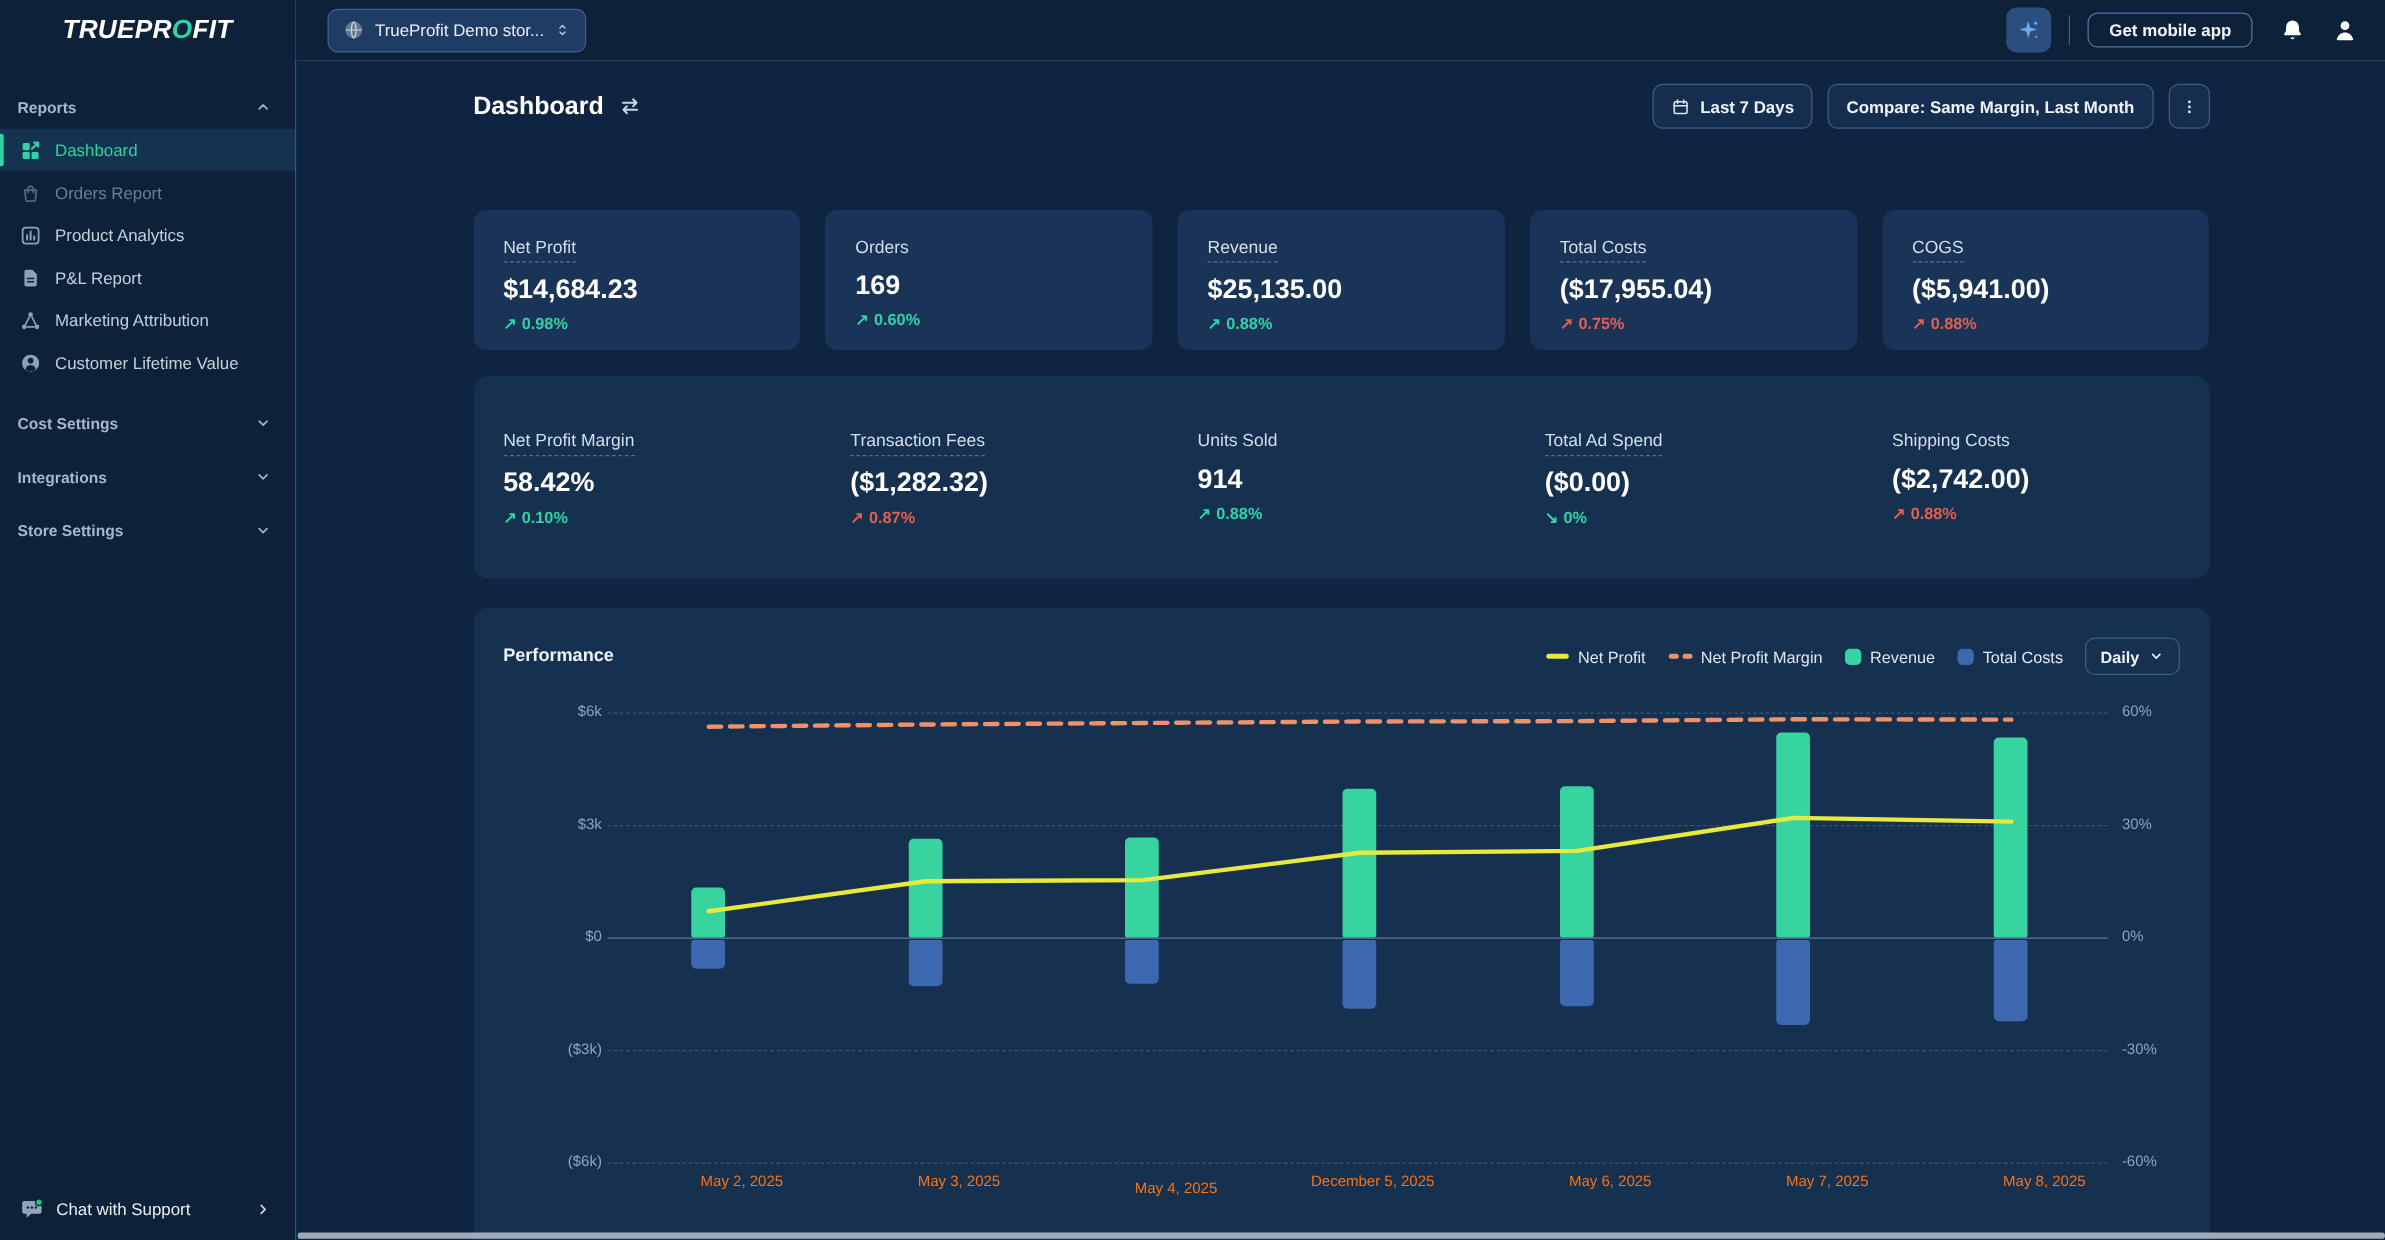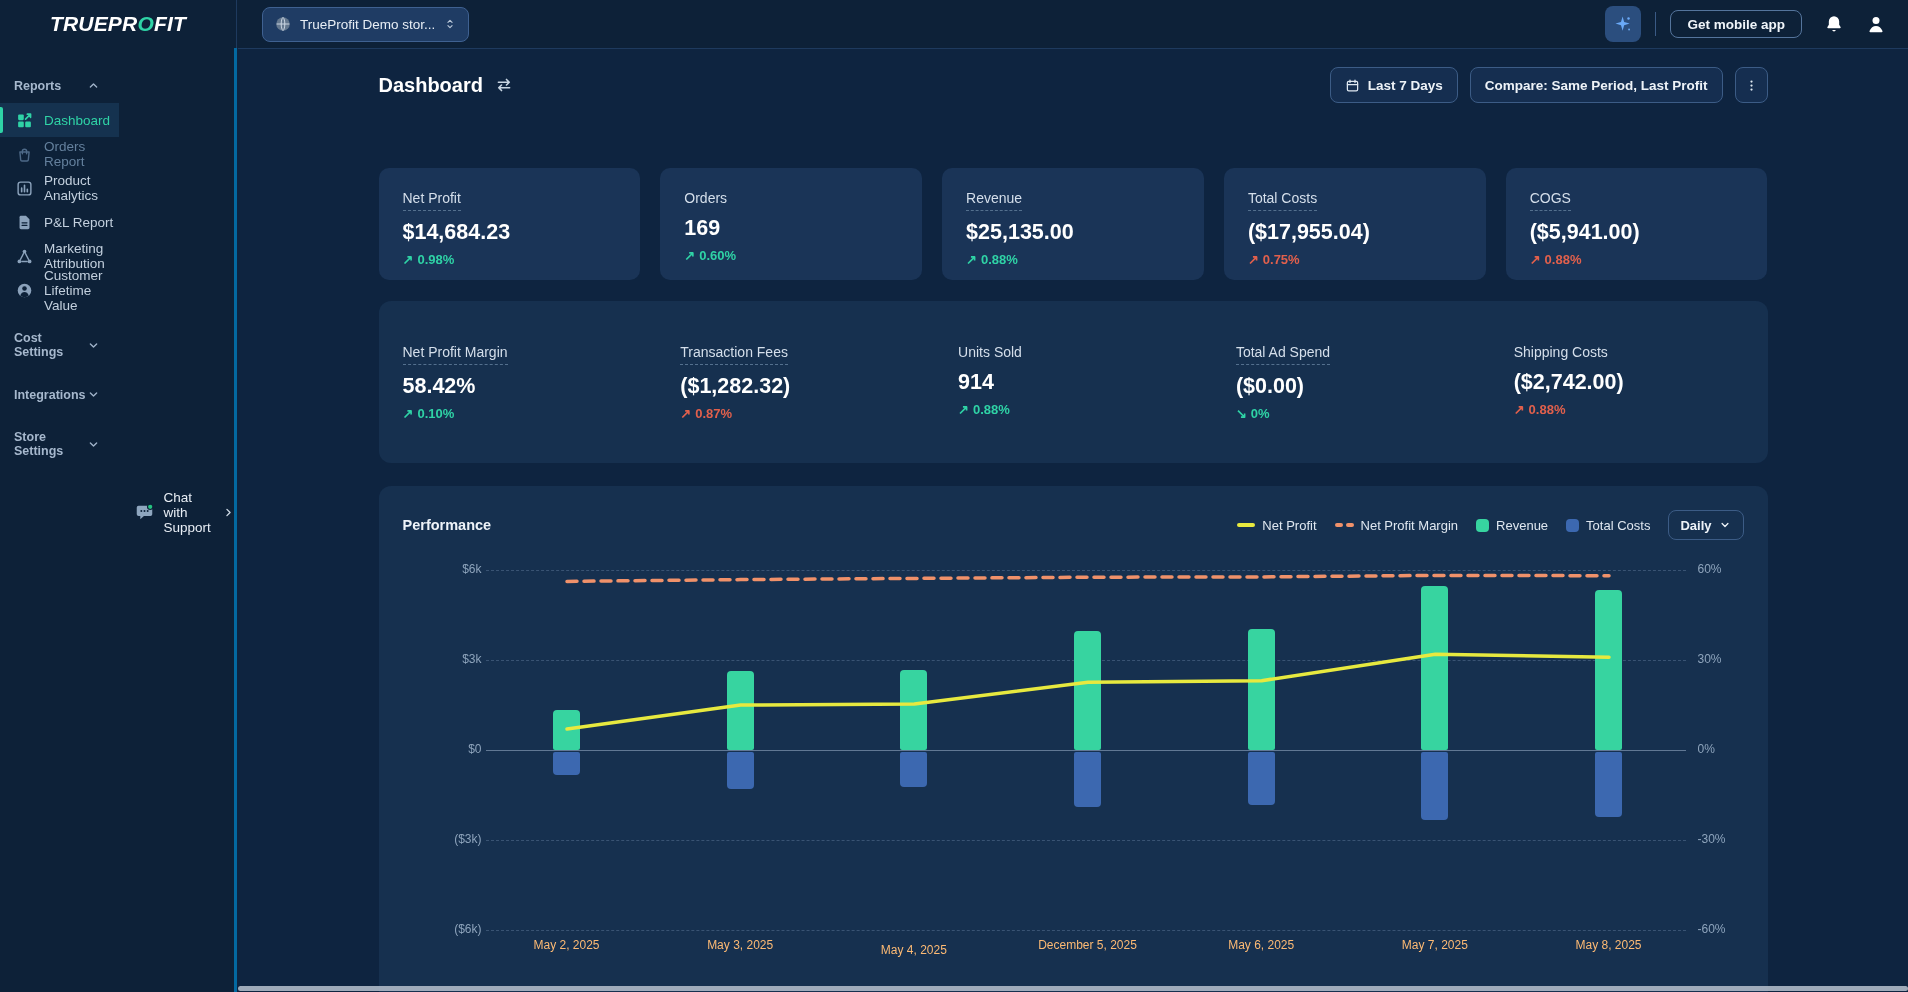--- a/index.html
+++ b/index.html
@@ -17,21 +17,21 @@
   .store-btn .icon { width:18px; height:18px; }
   .store-btn .ud { width:14px; height:14px; color:#b9c7d8; }
   .topbar-right { margin-left:auto; display:flex; align-items:center; padding-right:22px; }
   .ai-btn { width:36px; height:36px; border-radius:8px; background:#2b4e7e; display:flex; align-items:center; justify-content:center; cursor:pointer; }
   .ai-btn .icon { width:20px; height:20px; }
   .tb-divider { width:1px; height:24px; background:#3a5a85; margin:0 14px; }
   .mobile-btn { height:28px; padding:0 16px; border:1px solid #54749c; border-radius:8px; background:transparent; color:#f0f5fa; font-size:13.5px; font-weight:600; display:flex; align-items:center; cursor:pointer; font-family:inherit; }
   .tb-icon { width:20px; height:20px; color:#fff; margin-left:22px; cursor:pointer; }
 
   
-  .sidebar { position:absolute; top:48px; left:0; bottom:0; width:237px; background:#0d2138; border-right:3px solid #0369a1; display:flex; z-index:5; }
+  .sidebar { position:absolute; top:48px; left:0; bottom:0; width:237px; background:#0d2138; border-right:1px solid #0369a1; display:flex; flex-direction:column; z-index:5; }
   .nav { flex:1; padding-top:22px; }
   .section-header { display:flex; align-items:center; justify-content:space-between; padding:8px 18px 8px 14px; color:#a6b8cd; font-size:12.5px; font-weight:700; cursor:pointer; }
   .section-header.collapsed { padding-top:14px; padding-bottom:14px; }
   .section-header .icon { width:15px; height:15px; color:#9fb2c8; }
   .section-items { margin:2px 0 10px; }
   .item { display:flex; align-items:center; gap:11px; height:34px; padding-left:16px; color:#c3d0de; font-size:13.5px; position:relative; cursor:pointer; }
   .item .nav-icon { width:17px; height:17px; color:#8ba2bb; }
   .item.active { background:#15324f; color:#2fd3a6; }
   .item.active::before { content:''; position:absolute; left:0; top:4px; bottom:4px; width:3px; background:#2fd3a6; border-radius:0 2px 2px 0; }
   .item.active .nav-icon { color:#2fd3a6; }
@@ -75,21 +75,21 @@
   .sw-dash { display:flex; gap:3px; }
   .sw-dash i { width:8px; height:4px; border-radius:2px; display:block; }
   .sw-square { width:13px; height:13px; border-radius:4px; }
   .daily-btn { margin-left:18px; height:30px; display:flex; align-items:center; gap:6px; padding:0 11px; background:transparent; border:1px solid #3c5c86; border-radius:8px; color:#eef3f8; font-size:13px; font-weight:600; cursor:pointer; font-family:inherit; }
   .daily-btn .icon { width:14px; height:14px; }
   #chart { position:absolute; left:0; top:0; width:100%; height:100%; z-index:1; }
   .gridline { position:absolute; height:0; border-top:1px dashed rgba(130,155,188,.33); }
   .gridline.zero { border-top:1px solid rgba(160,180,205,.55); }
   .axis-label { position:absolute; font-size:12px; color:#8ea4bc; }
   .axis-label.left { left:16px; text-align:right; }
-  .xlabel { position:absolute; width:120px; text-align:center; font-size:12px; color:#fdba74; }
+  .xlabel { position:absolute; width:120px; text-align:right; font-size:12px; color:#f97316; }
   .bar { position:absolute; }
 
   .hscrollbar { position:absolute; left:0; right:0; bottom:1px; height:5px; background:#aeb9c6; border-radius:3px; opacity:.9; }
 </style>
 </head>
 <body>
 
 <header class="topbar">
   <div class="topbar-left">
     <div class="logo"><span>TRUEPR</span><span class="accent">O</span><span>FIT</span></div>
@@ -264,21 +264,21 @@
         <button class="btn">
           <span class="icon">
               <svg viewBox="0 0 24 24" fill="none" stroke="currentColor" stroke-width="2">
                 <rect x="3.8" y="5.5" width="16.4" height="15" rx="2.2"></rect>
                 <path d="M8 3.2 v4 M16 3.2 v4 M3.8 10.5 h16.4" stroke-linecap="round"></path>
               </svg>
             </span>
           <span>Last 7 Days</span>
         </button>
         <button class="btn">
-          <span>Compare: Same Period, Last Profit</span>
+          <span>Compare: Same Margin, Last Month</span>
         </button>
         <button class="btn square">
           <span class="icon">
               <svg viewBox="0 0 24 24" fill="currentColor">
                 <circle cx="12" cy="5.6" r="1.8"></circle>
                 <circle cx="12" cy="12" r="1.8"></circle>
                 <circle cx="12" cy="18.4" r="1.8"></circle>
               </svg>
             </span>
         </button>

